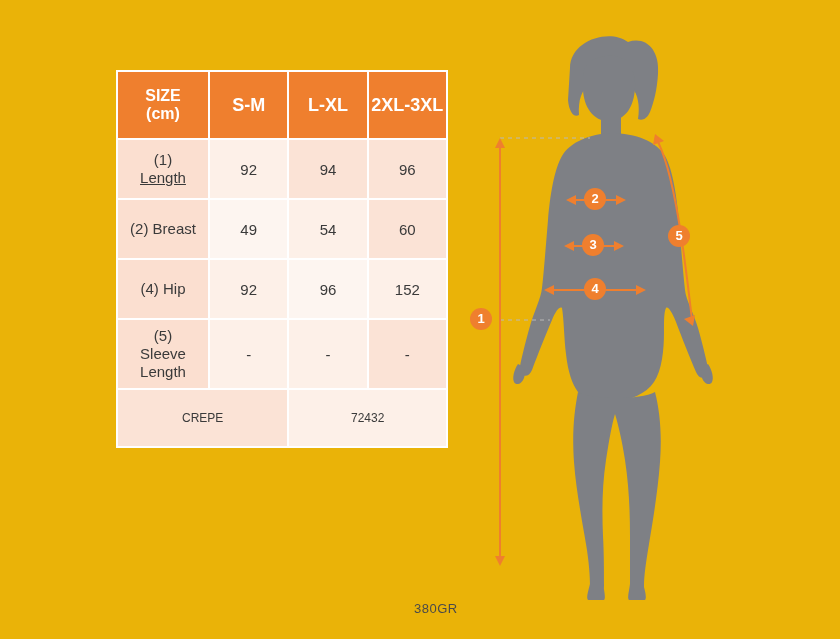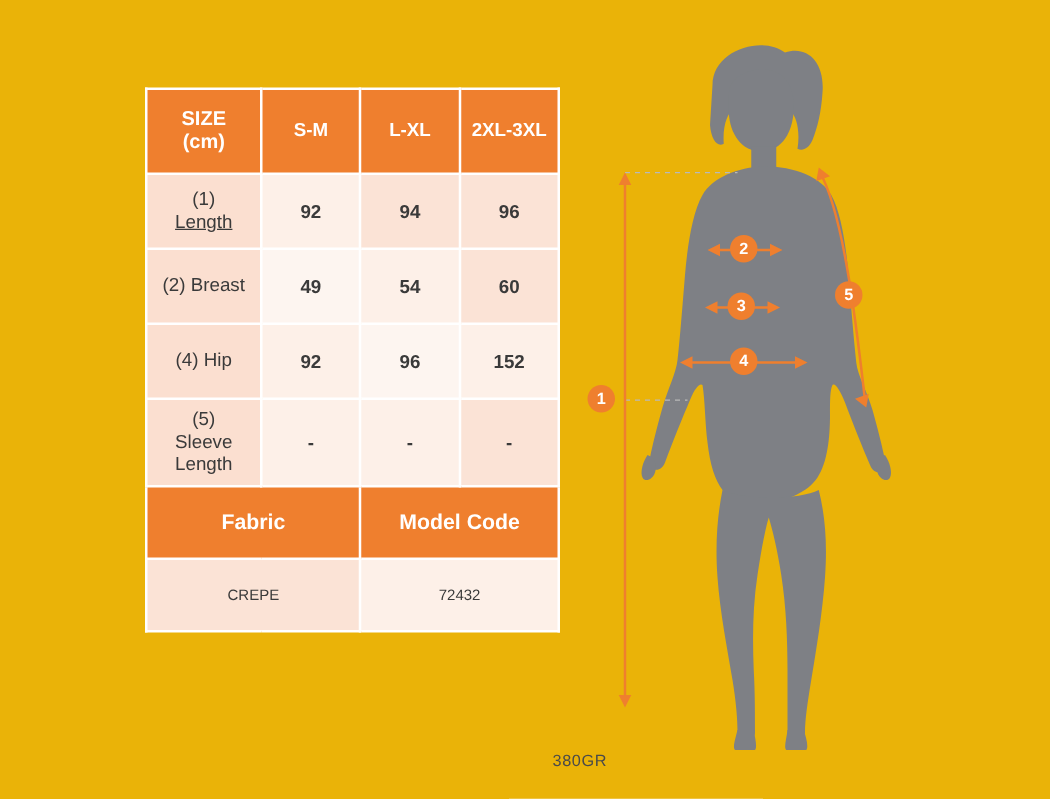--- a/index.html
+++ b/index.html
@@ -34,21 +34,21 @@
     border: 2px solid #ffffff;
     text-align: center;
     vertical-align: middle;
     font-size: 15px;
     color: #3a3a3a;
     padding: 0;
   }
   .chart thead th {
     background: #ef7f2e;
     color: #ffffff;
-    font-size: 15px;
+    font-size: 18px;
     font-weight: bold;
     height: 62px;
     line-height: 1.15;
     padding: 2px 2px;
   }
   .chart thead th.first {
     font-size: 16px;
   }
   .col-label {
     width: 86px;
@@ -56,21 +56,20 @@
   .cell-label {
     background: #fbdfd0;
     font-size: 14px;
     color: #3a3a3a;
     line-height: 1.2;
     padding: 4px 2px;
   }
   .cell-val {
     font-size: 17px;
     color: #3a3a3a;
-    font-weight: bold;
   }
   .shade-a { background: #fdf0e8; }
   .shade-b { background: #fbe3d6; margin-top: 16px; }
   .shade-c { background: #fdf5f0; }
   .row-h-1 td { height: 58px; }
   .row-h-2 td { height: 58px; }
   .row-h-3 td { height: 58px; }
   .row-h-4 td { height: 58px; }
   .row-h-5 td { height: 68px; }
 
@@ -92,21 +91,20 @@
   }
   .fabric-val td.b { background: #fdf0e8; margin-left: 32px; }
 
   .weight-note {
     position: absolute;
     left: 414px;
     top: 601px;
     font-size: 13px;
     color: #4a4a4a;
     letter-spacing: 0.5px;
-    margin-left: 28px;
   }
 
   
   .figure-area {
     position: absolute;
     left: 470px;
     top: 20px;
     width: 360px;
     height: 580px;
   }
@@ -185,24 +183,20 @@
       <tr class="row-h-5">
         <td class="cell-label col-label">
           <div>(5)</div>
           <div>Sleeve Length</div>
         </td>
         <td class="cell-val shade-a">-</td>
         <td class="cell-val shade-a">-</td>
         <td class="cell-val shade-b">-</td>
       </tr>
 
-      <tr class="fabric-head">
-        <td colspan="2">Fabric</td>
-        <td colspan="2">Model Code</td>
-      </tr>
 
       <tr class="fabric-val">
         <td colspan="2">CREPE</td>
         <td colspan="2" class="b">72432</td>
       </tr>
 
     </tbody>
   </table>
 
   <div class="weight-note">380GR</div>

